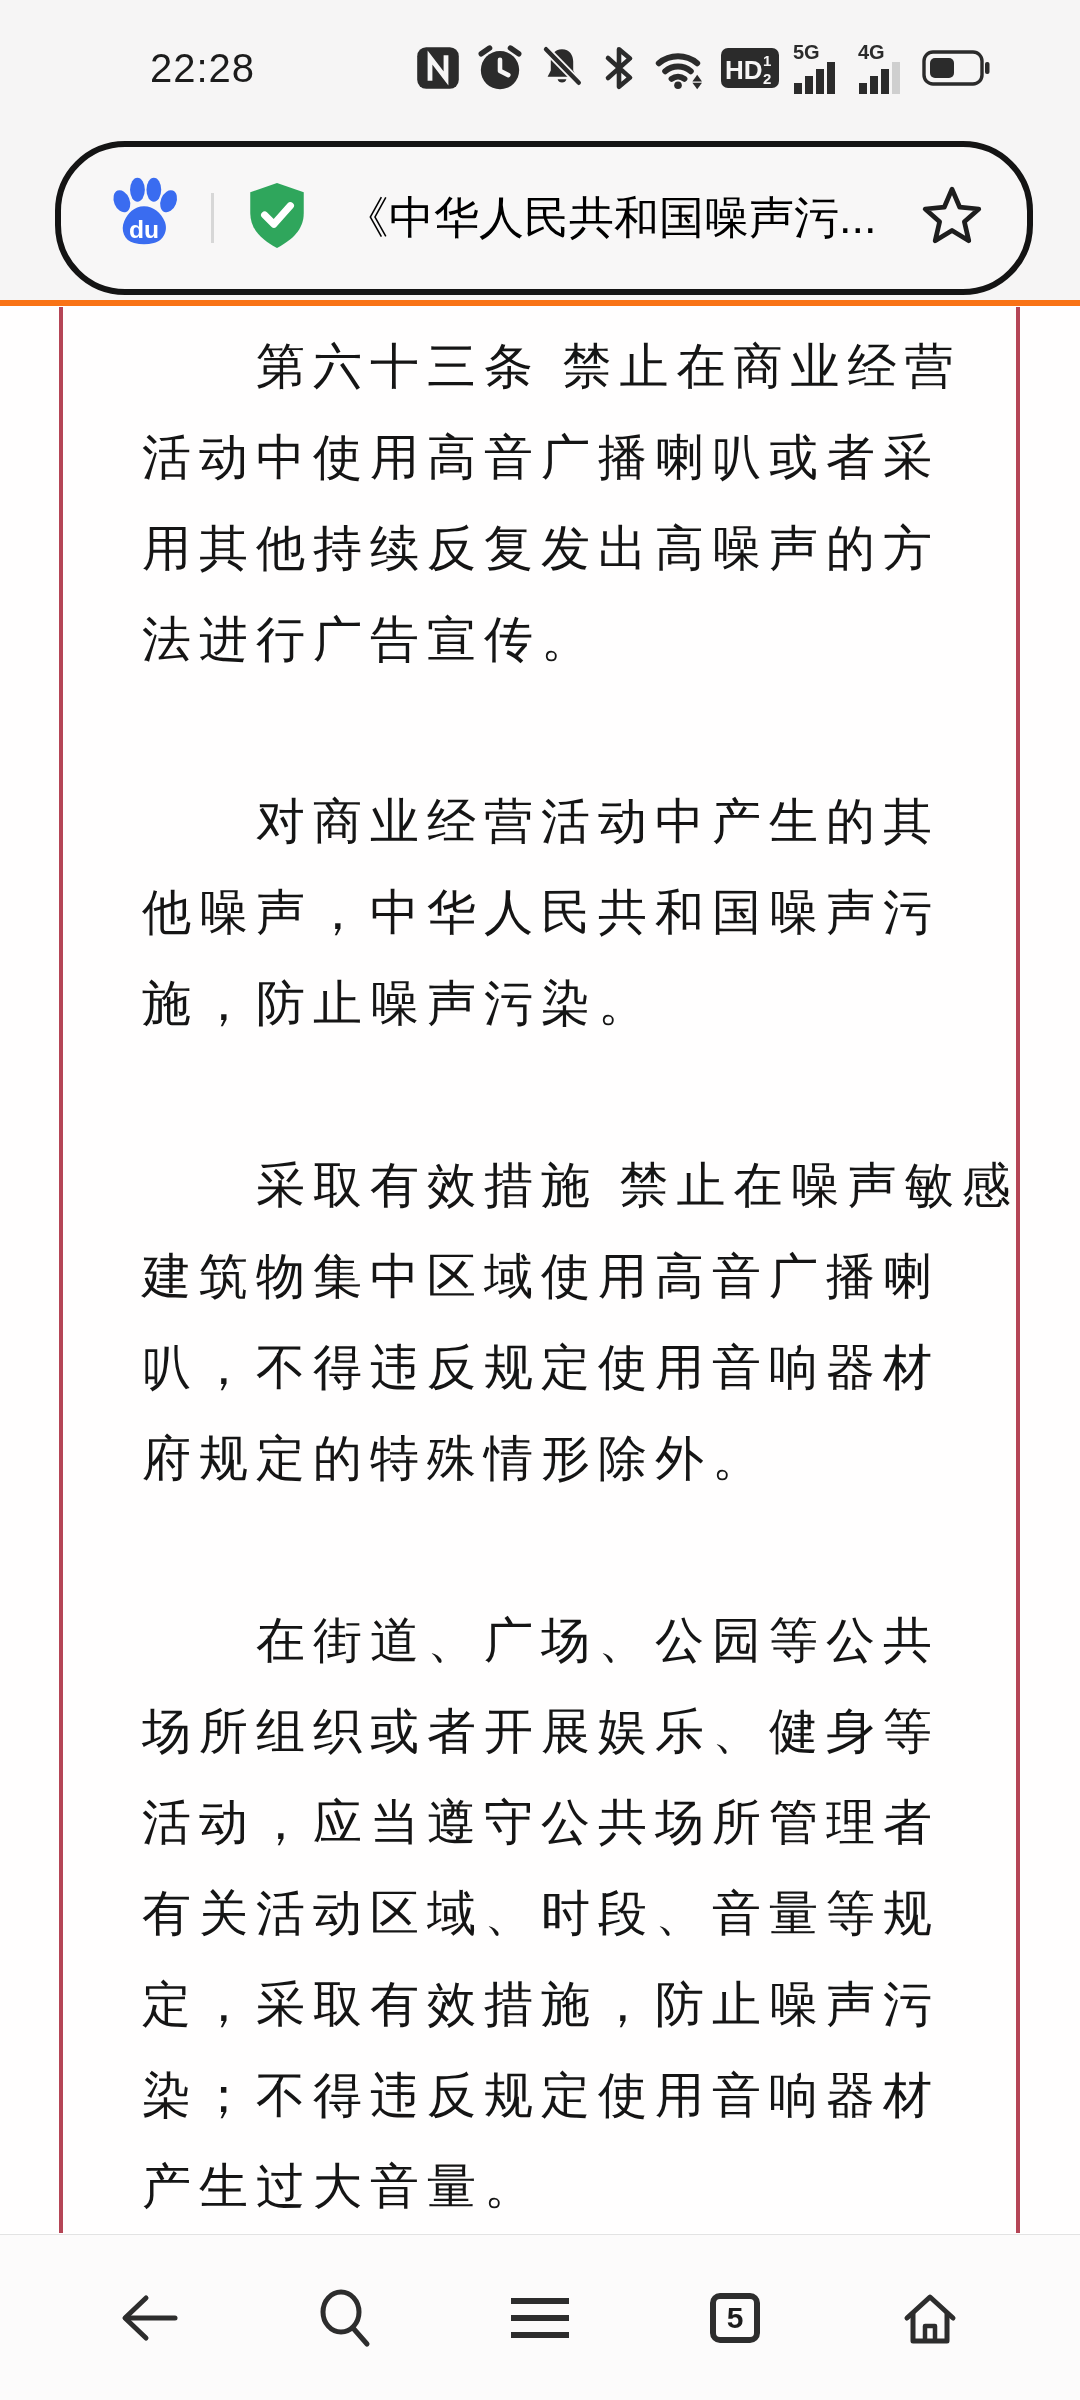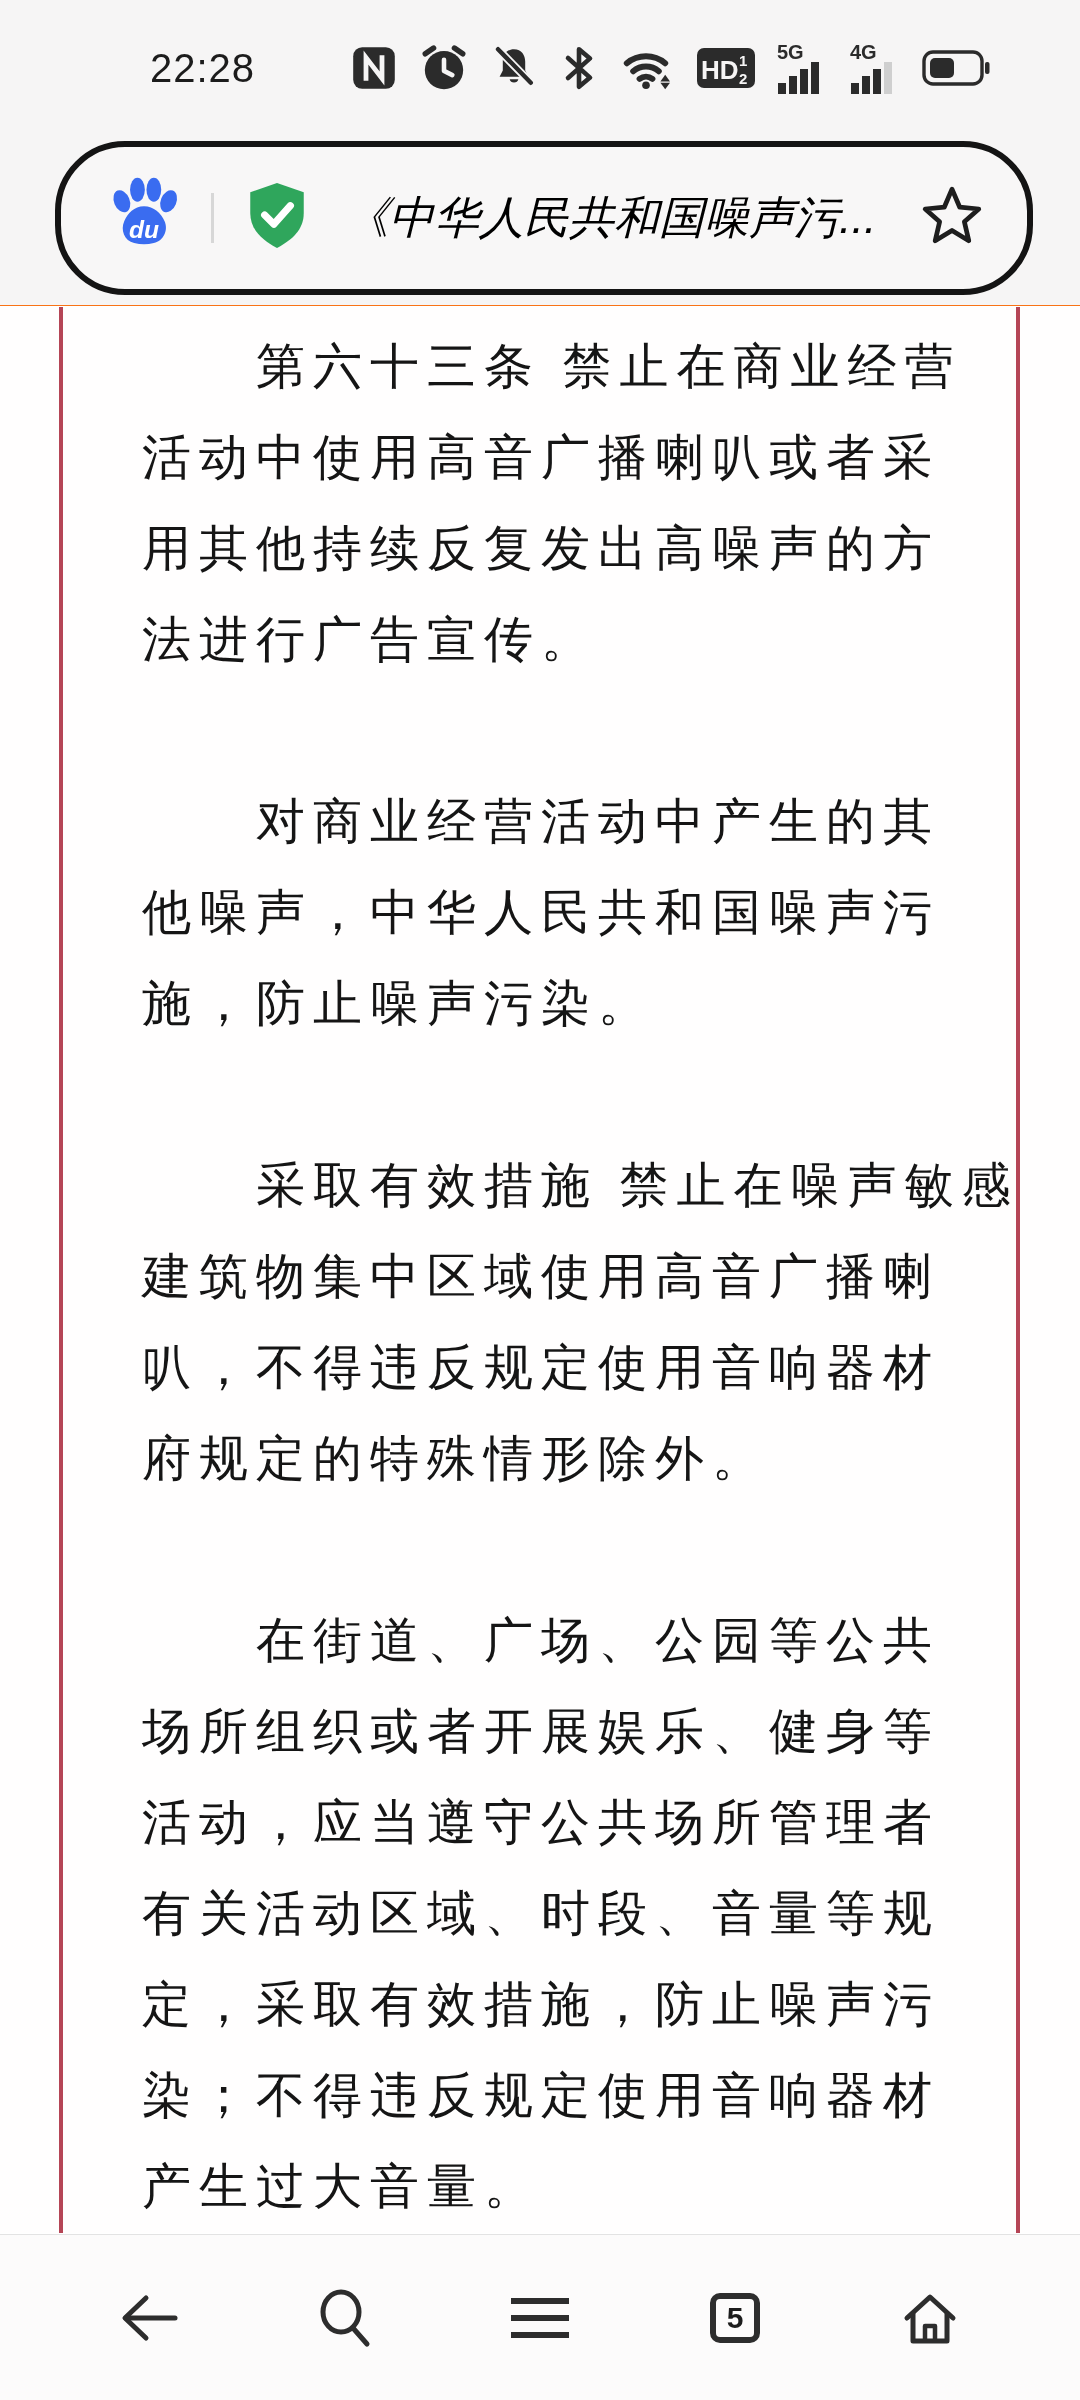--- a/index.html
+++ b/index.html
@@ -4,38 +4,38 @@
 <style>
   html,body{margin:0;padding:0;}
   body{
     width:1080px;height:2400px;position:relative;overflow:hidden;
     background:#ffffff;
     font-family:"Liberation Sans",sans-serif;
   }
   
   .chrome{
     position:absolute;left:0;top:0;width:1080px;height:306px;
-    background:#f6f5f5;border-bottom:1px solid #f97316;box-sizing:border-box;
+    background:#f6f5f5;border-bottom:6px solid #f97316;box-sizing:border-box;
   }
   .status-row{
     position:absolute;left:0;top:36px;width:1080px;height:64px;
     display:flex;align-items:center;color:#222222;
   }
   .status-time{
     margin-left:150px;font-size:40px;font-weight:500;letter-spacing:1px;color:#1c1c1c;
   }
   .status-icons{
-    margin-left:auto;margin-right:90px;display:flex;align-items:center;gap:21px;color:#be185d;
+    margin-left:auto;margin-right:90px;display:flex;align-items:center;gap:13px;color:#be185d;
   }
   .status-icons svg{display:block;}
   
   .url-pill{
     position:absolute;left:55px;top:141px;width:978px;height:154px;box-sizing:border-box;
     border:6px solid #141414;border-radius:70px;background:#f8f7f7;
-    display:flex;align-items:center;padding:4px 42px;font-style:italic;
+    display:flex;align-items:center;padding:4px 42px;
   }
   .pill-divider{width:3px;height:50px;background:#d7d7d7;margin:0 30px 0 26px;}
   .pill-title{
     flex:1;margin-left:34px;font-size:45px;color:#000000;font-weight:400;
     white-space:nowrap;overflow:hidden;
   }
   
   .content{
     position:absolute;left:0;top:307px;width:1080px;height:1926px;
     background:#fffefe;overflow:hidden;

